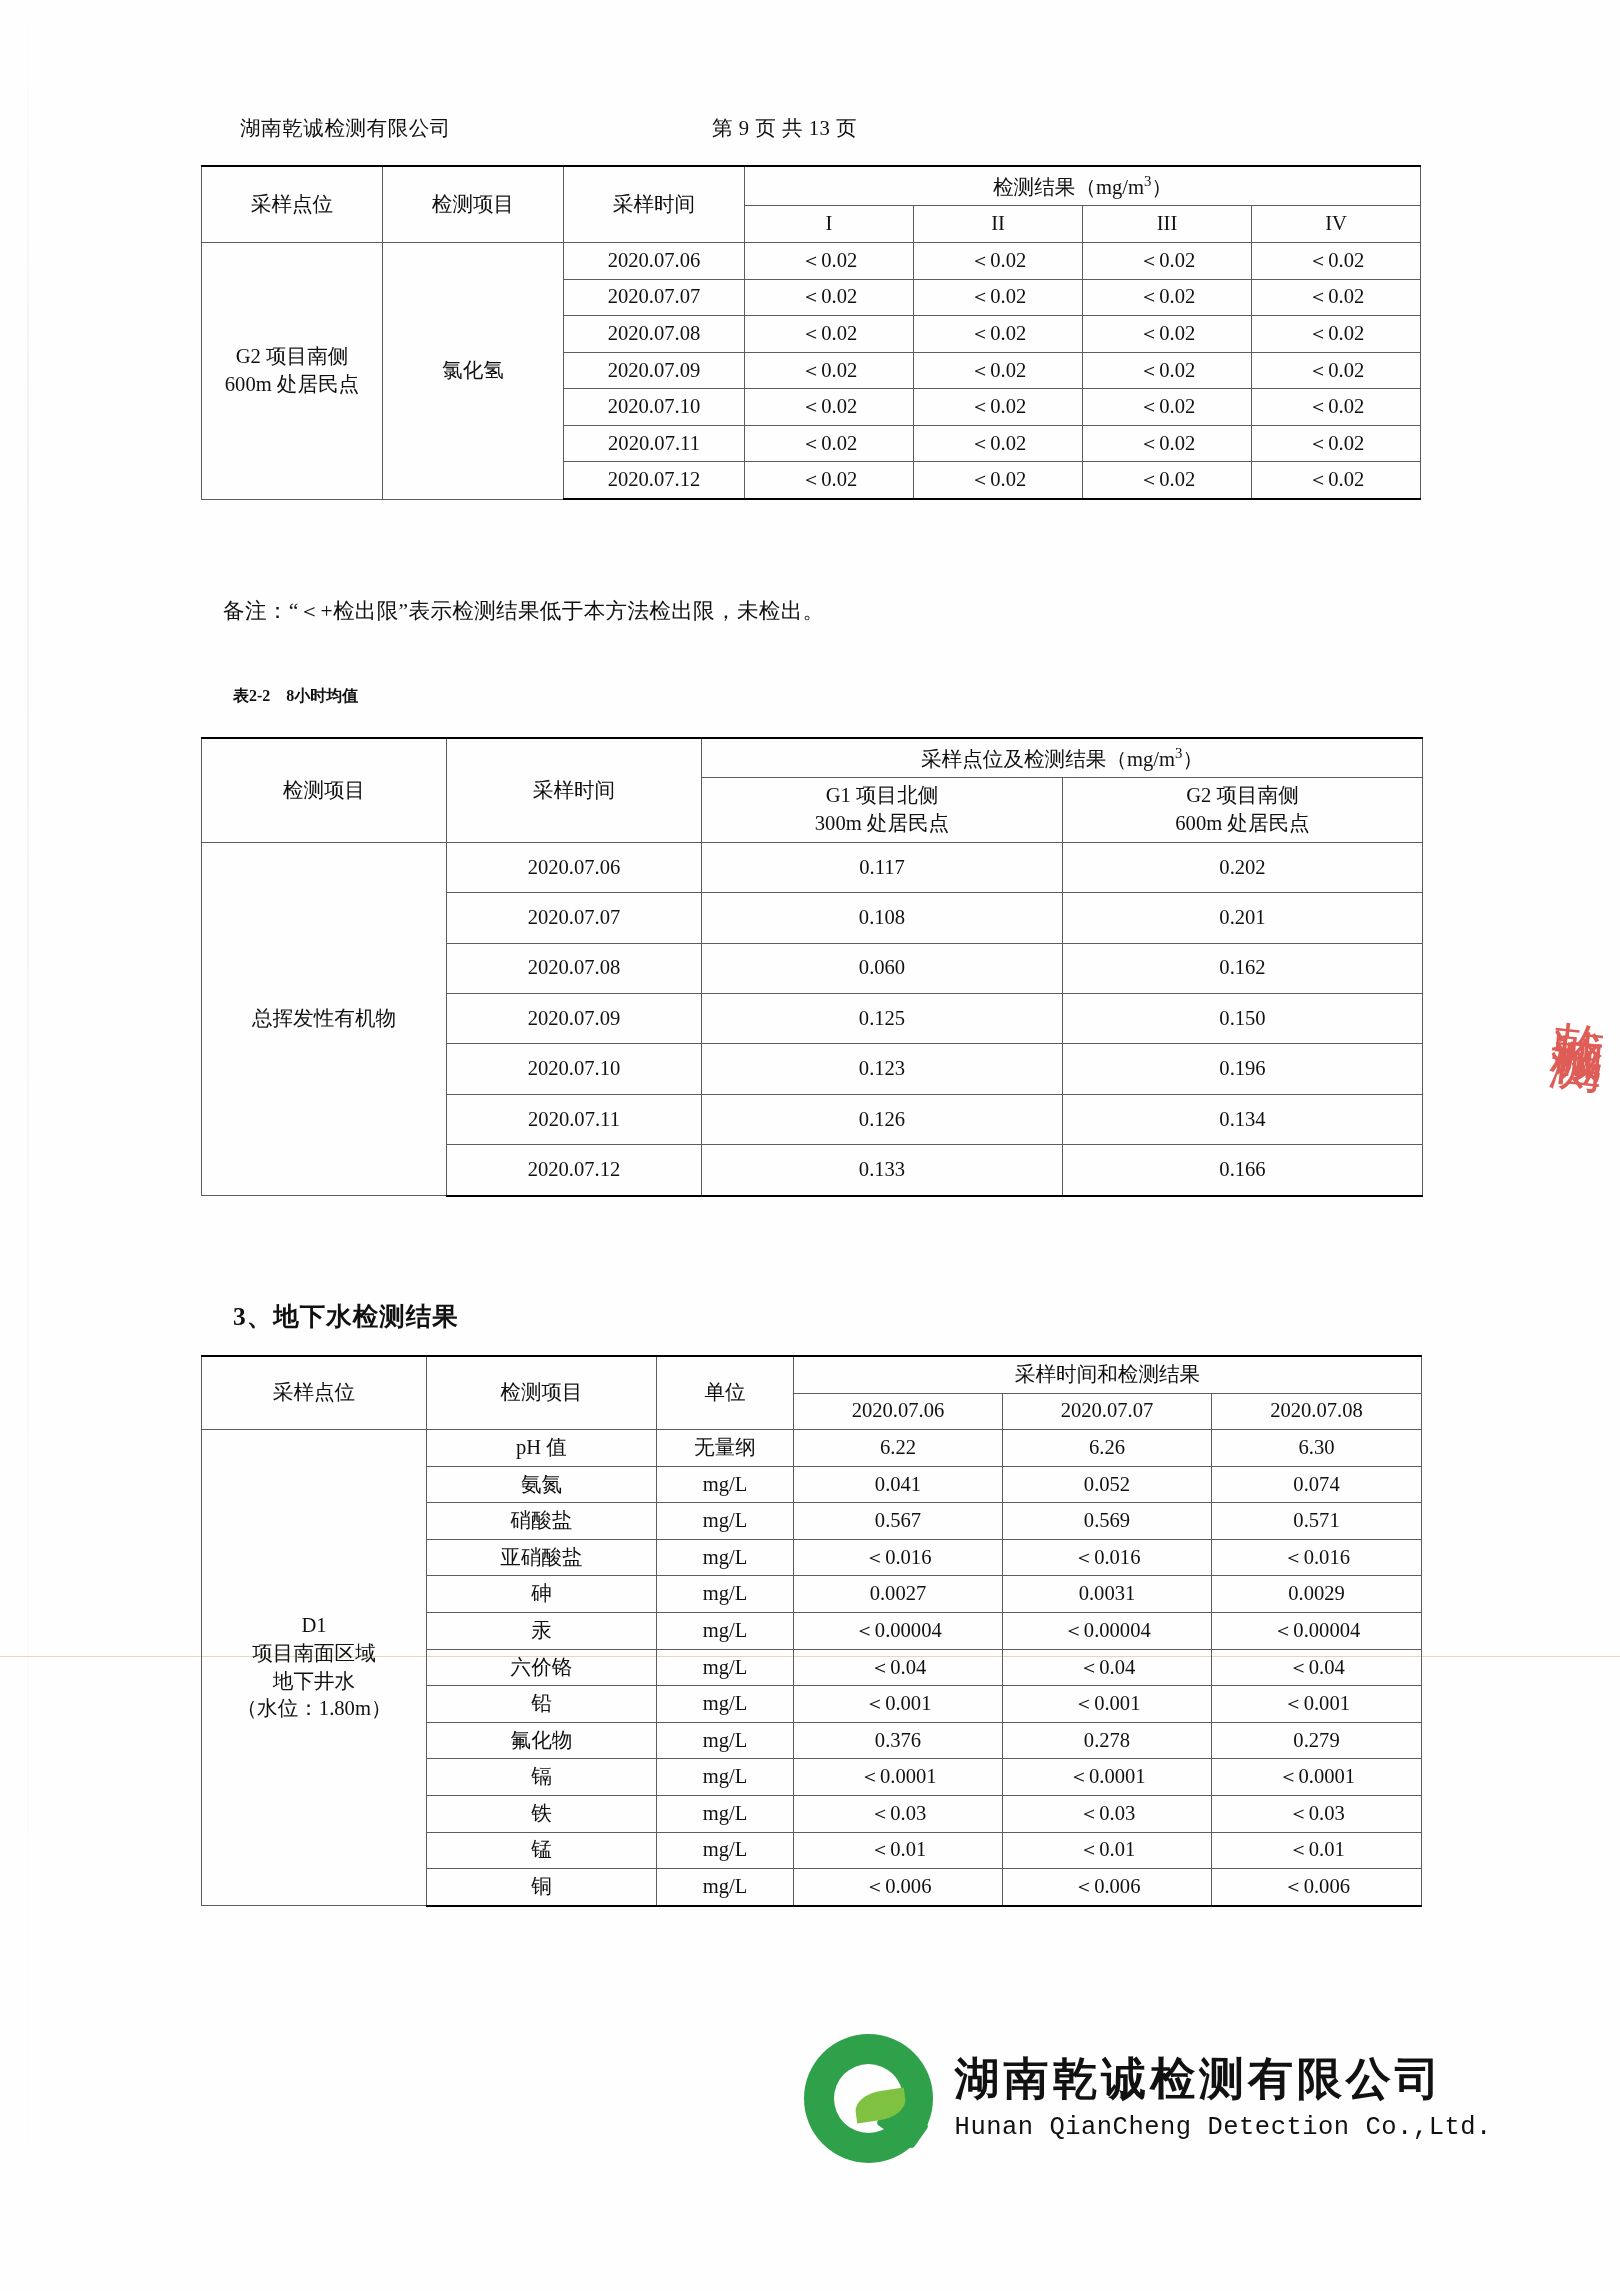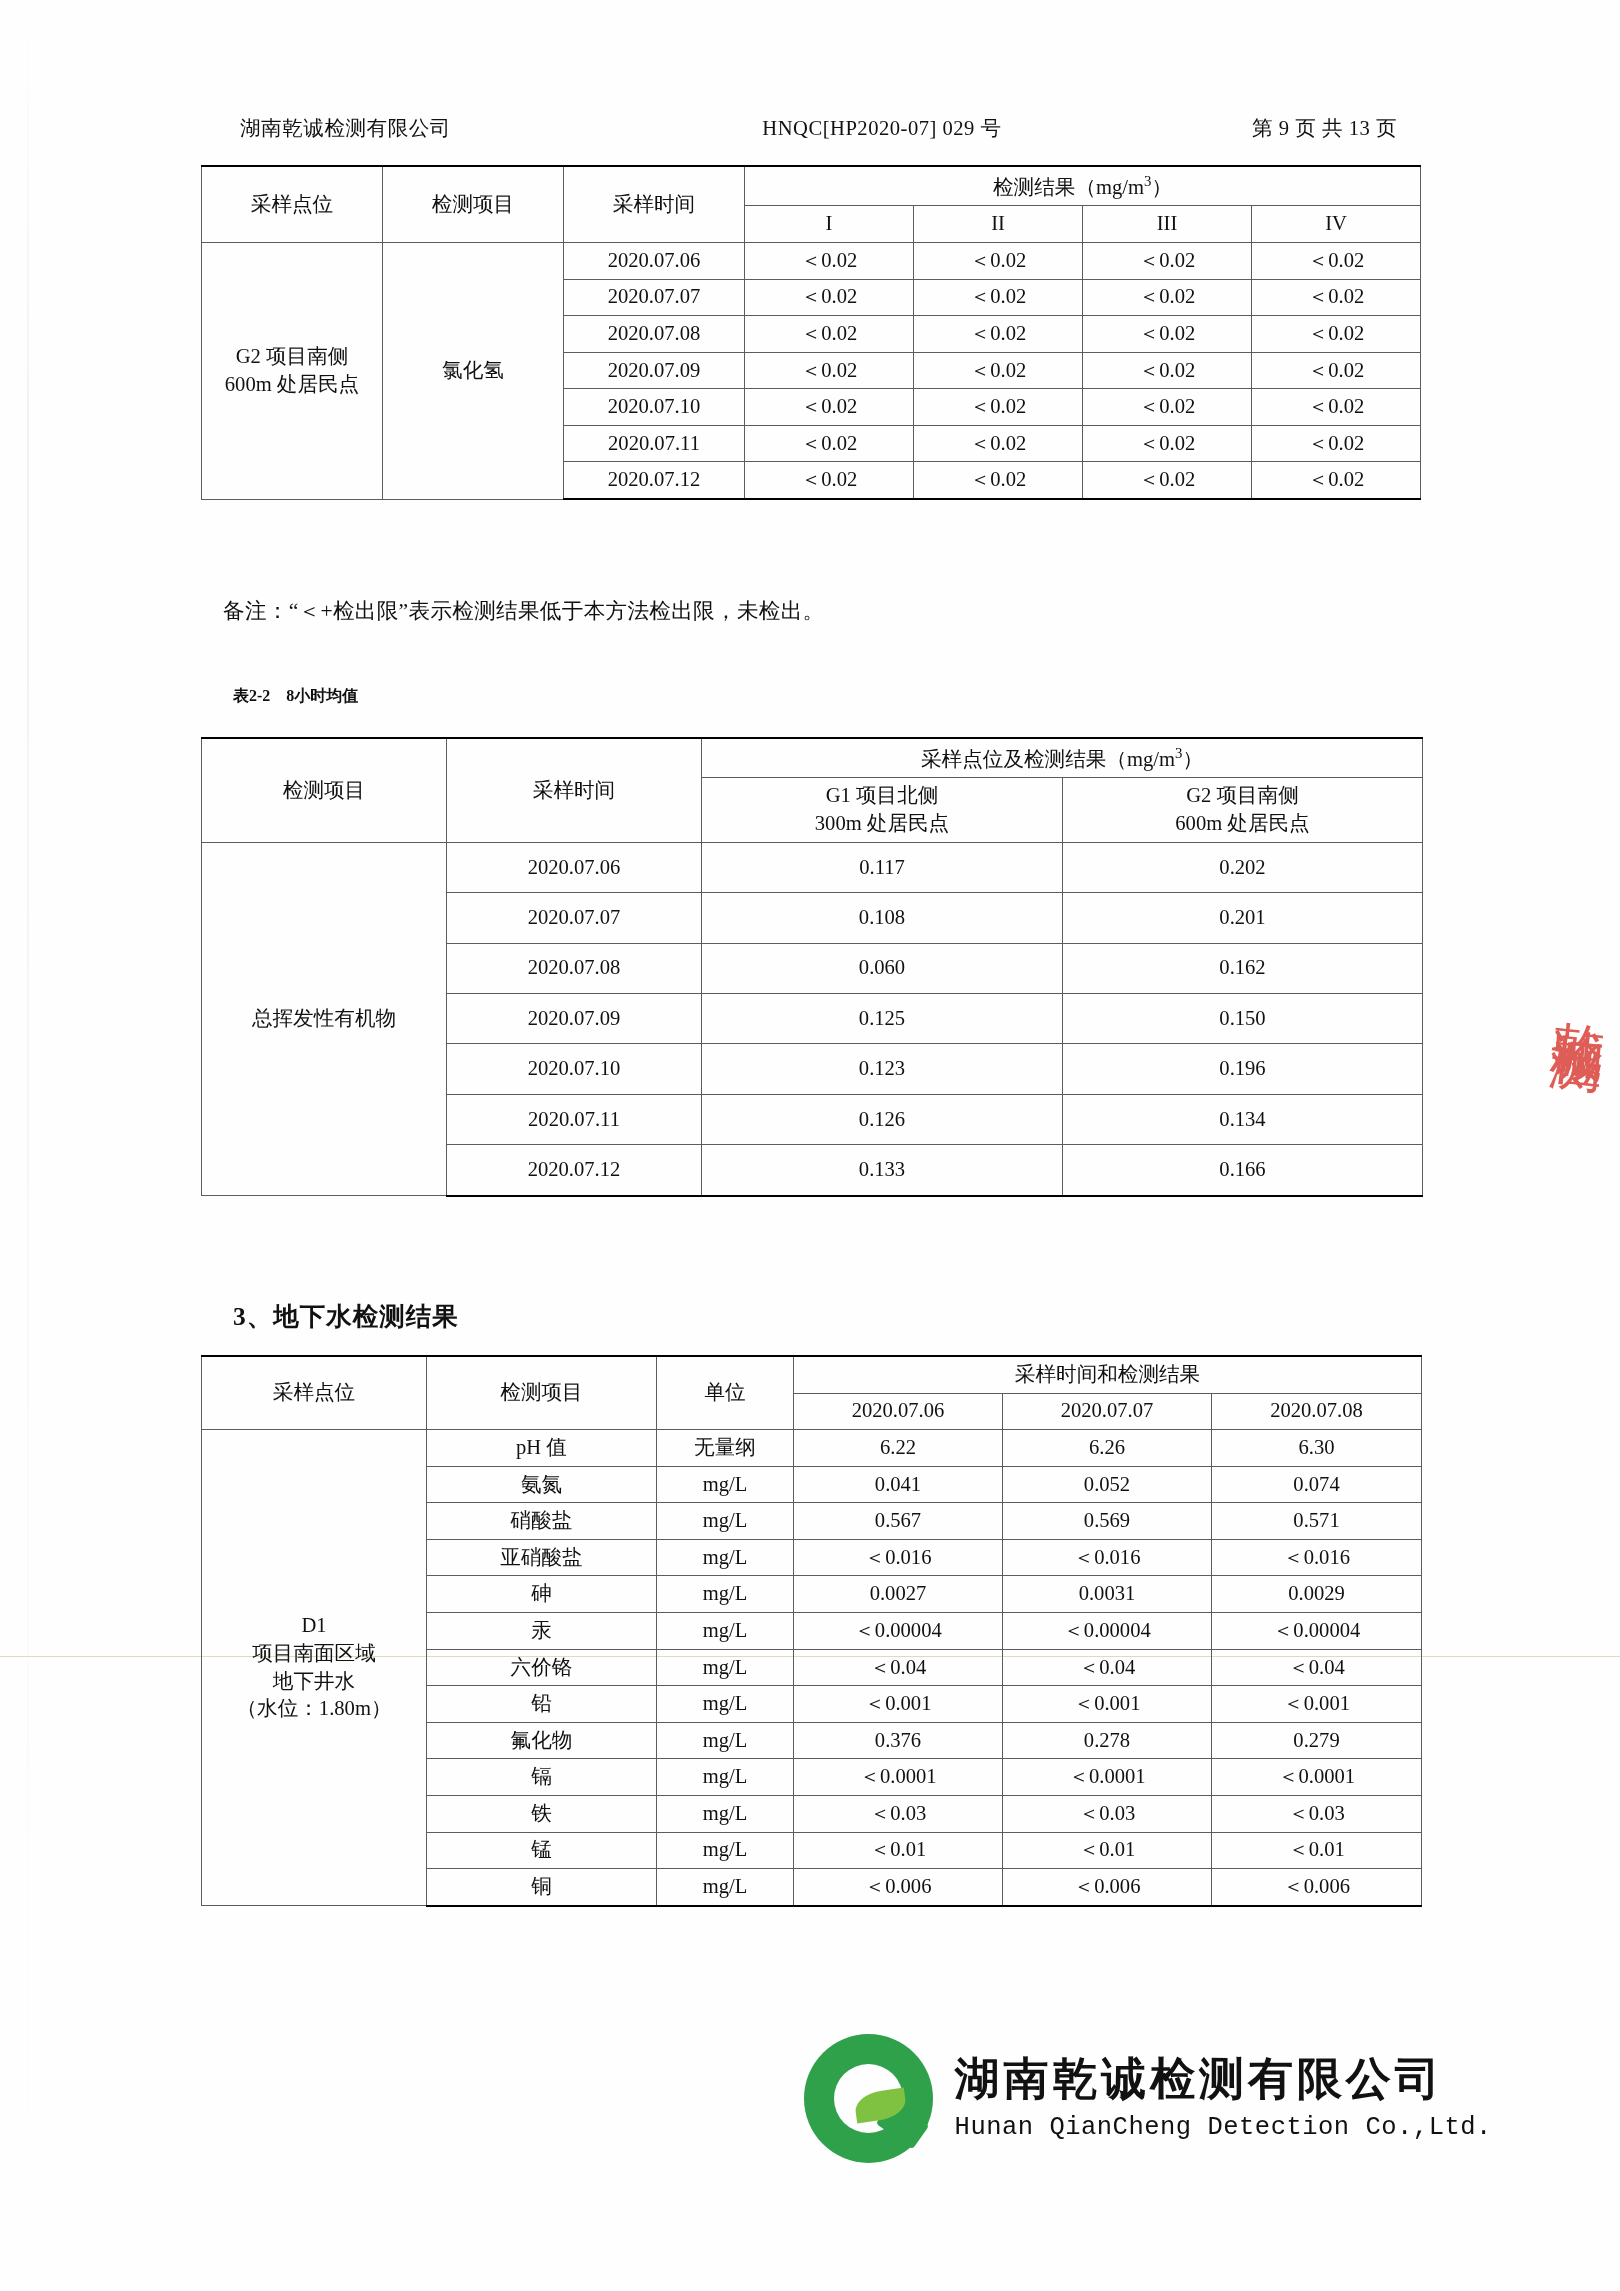--- a/index.html
+++ b/index.html
@@ -190,21 +190,20 @@
 </head>
 <body>
 
 <div class="page">
 
   <div class="scan-line-left"></div>
   <div class="fold-line"></div>
 
   <div class="header">
     <div class="h-left">湖南乾诚检测有限公司</div>
-    <div class="h-mid">HNQC[HP2020-07] 029 号</div>
     <div class="h-right">第 9 页 共 13 页</div>
   </div>
 
   <table class="rpt tbl1">
     <colgroup>
       <col style="width:181px">
       <col style="width:181px">
       <col style="width:181px">
       <col style="width:169px">
       <col style="width:169px">

